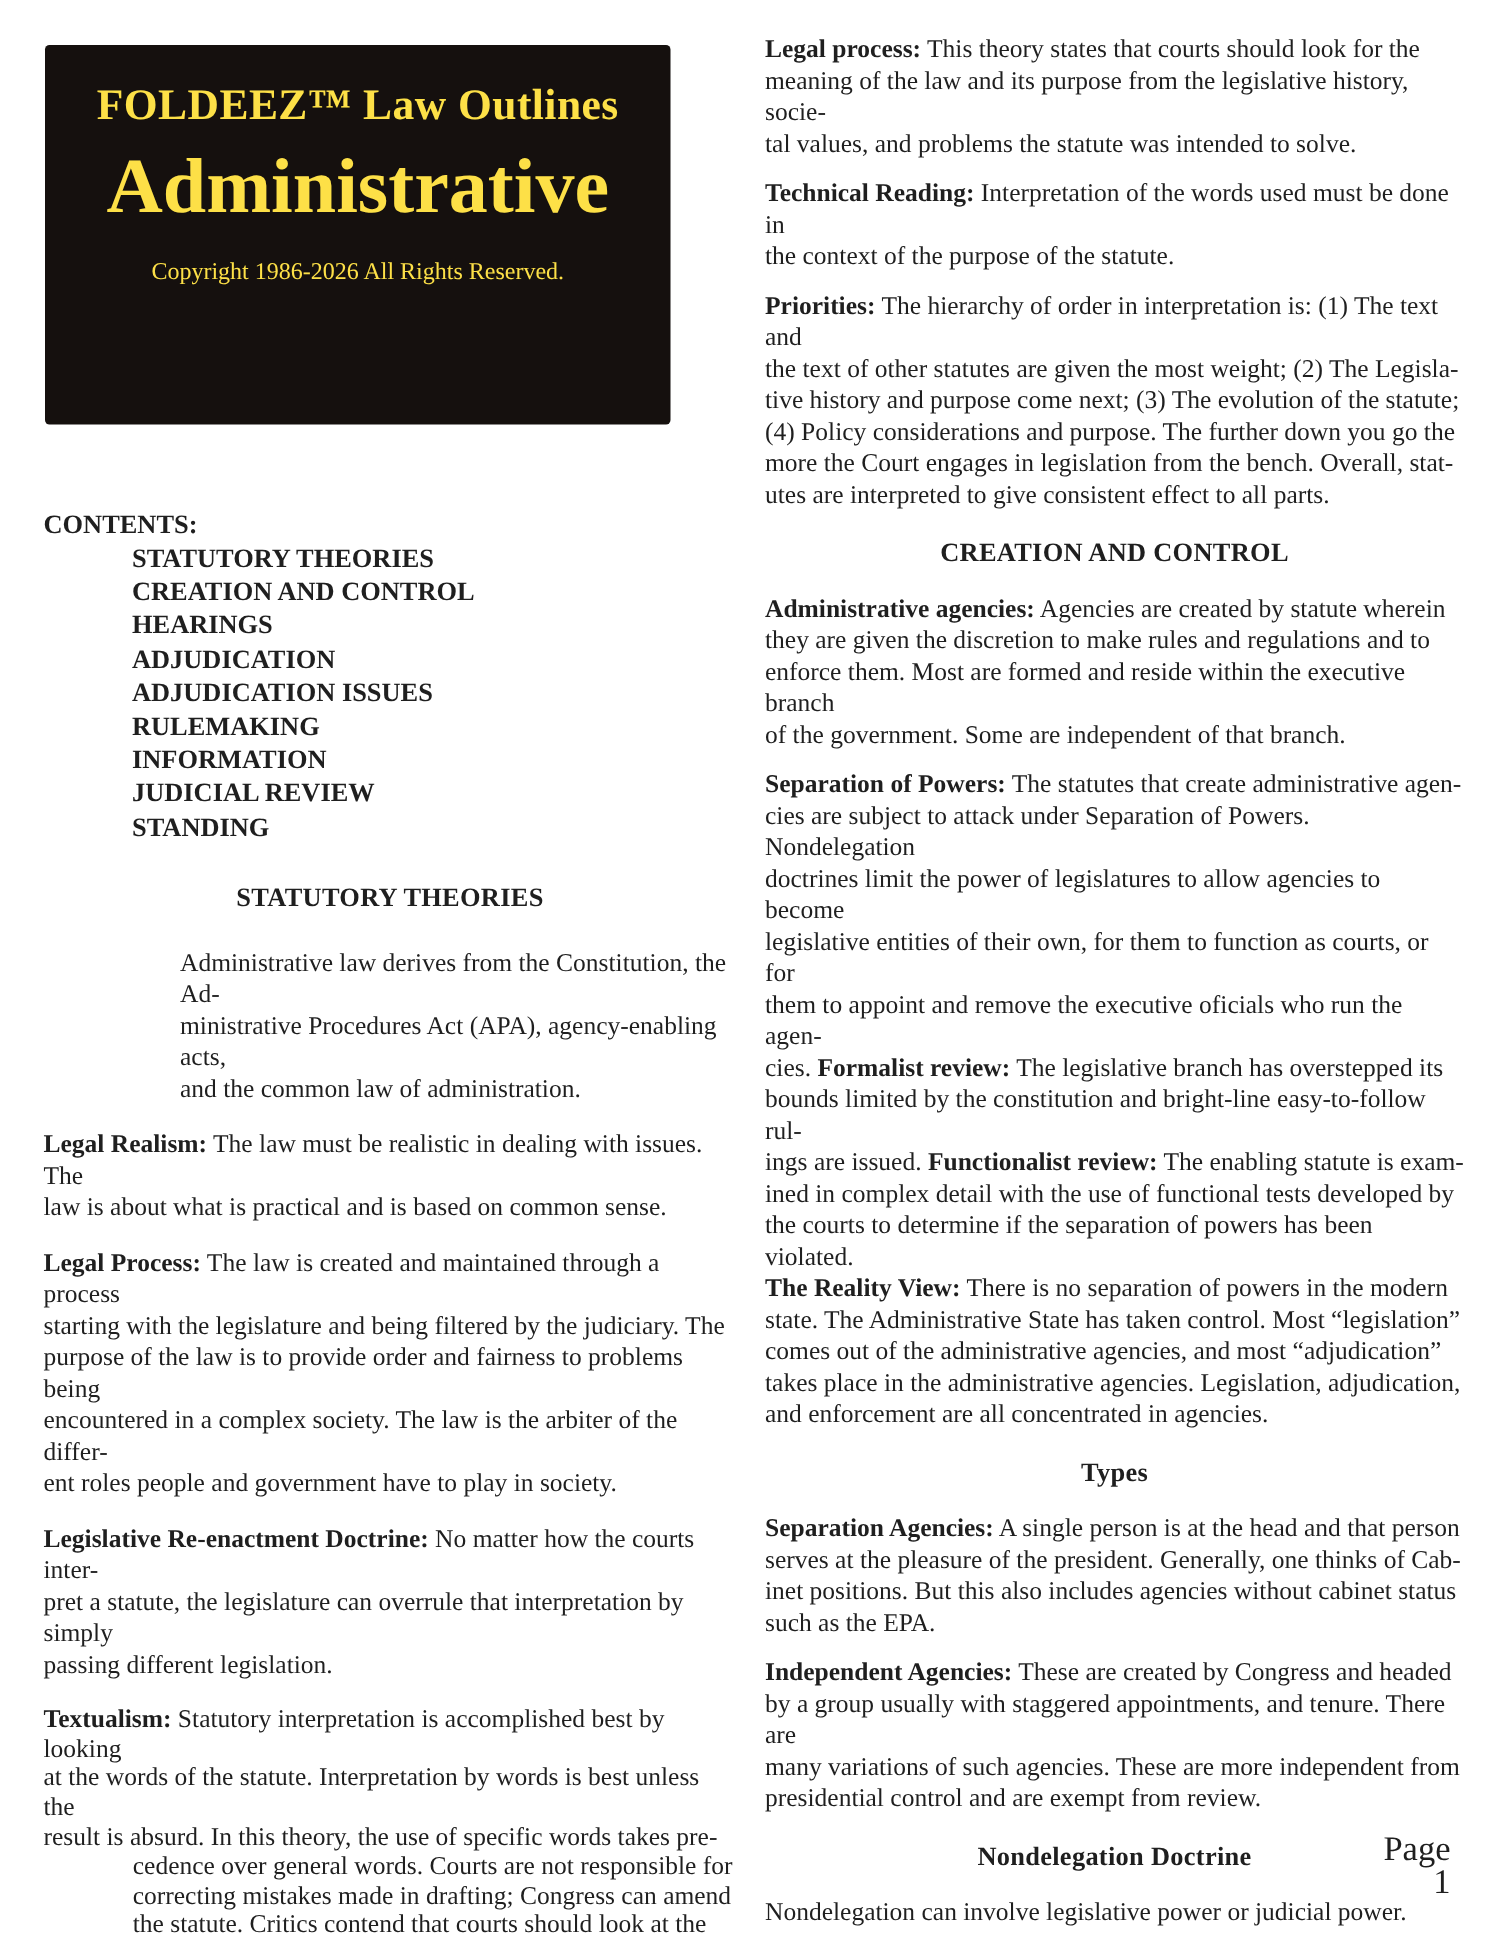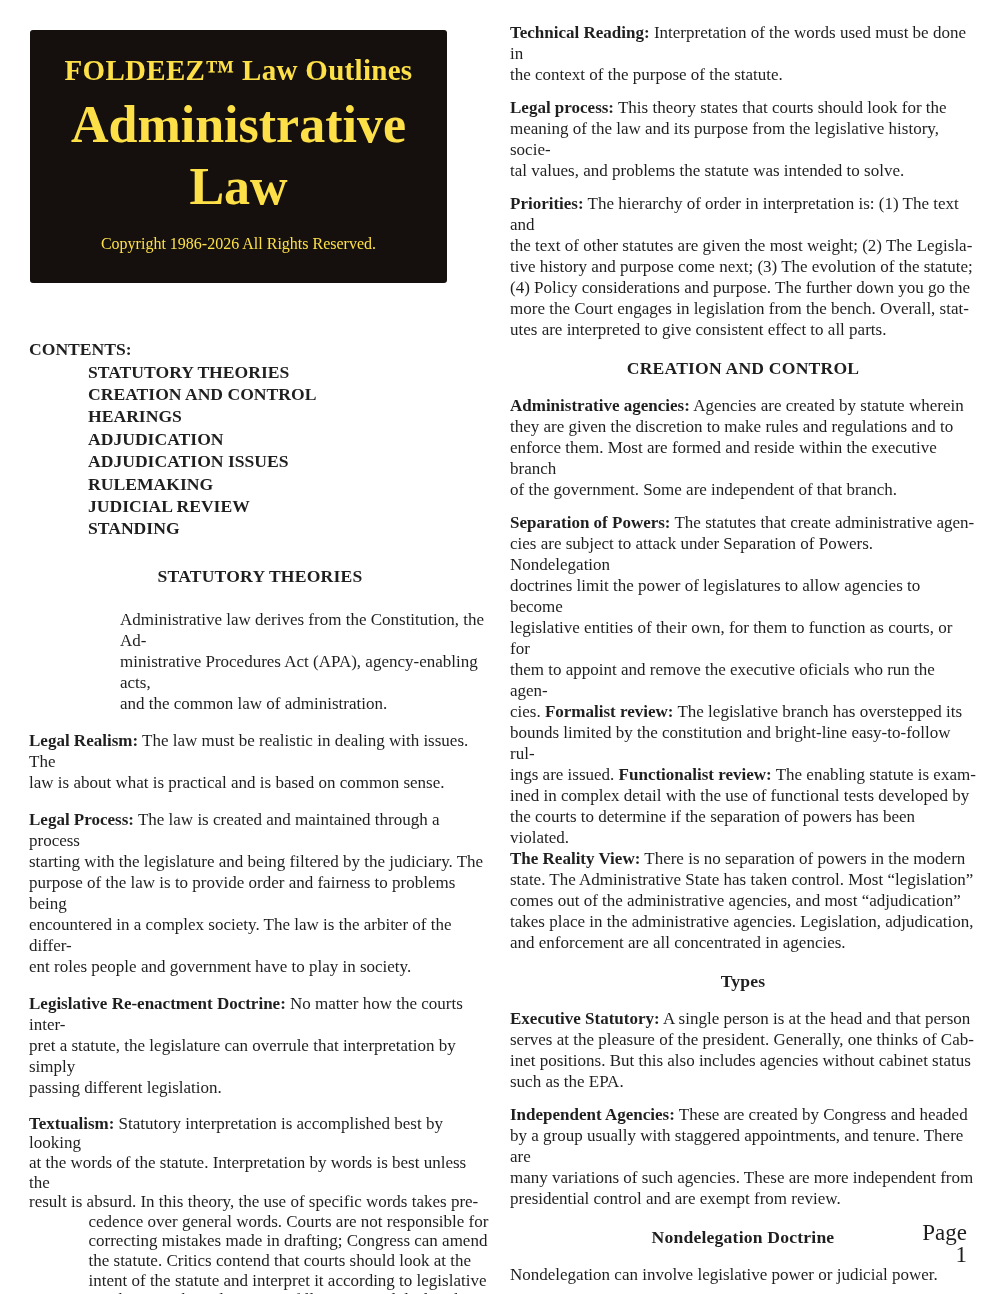--- a/index.html
+++ b/index.html
@@ -70,33 +70,33 @@
     font-size:23px;
     line-height:22px;
   }
 </style>
 </head>
 <body>
 
 <div class="banner">
   <div class="brand">FOLDEEZ™ Law Outlines</div>
   <div class="title first">Administrative</div>
-  <div class="title">Law</div>
   <div class="copyright">Copyright 1986-2026 All Rights Reserved.</div>
 </div>
 
 <div class="col left">
   <div class="contents-label">CONTENTS:</div>
   <div class="contents-list">
     <div class="contents-item">STATUTORY THEORIES</div>
     <div class="contents-item">CREATION AND CONTROL</div>
     <div class="contents-item">HEARINGS</div>
     <div class="contents-item">ADJUDICATION</div>
     <div class="contents-item">ADJUDICATION ISSUES</div>
     <div class="contents-item">RULEMAKING</div>
+    <div class="contents-item">INFORMATION</div>
     <div class="contents-item">JUDICIAL REVIEW</div>
     <div class="contents-item">STANDING</div>
   </div>
 
   <h2>STATUTORY THEORIES</h2>
 
   <p class="para indent"><span>Administrative law derives from the Constitution, the Ad-
 ministrative Procedures Act (APA), agency-enabling acts,
 and the common law of administration.</span></p>
   <p class="para"><b>Legal Realism:</b><span> The law must be realistic in dealing with issues. The
@@ -115,25 +115,25 @@
               cedence over general words. Courts are not responsible for
               correcting mistakes made in drafting; Congress can amend
               the statute. Critics contend that courts should look at the
               intent of the statute and interpret it according to legislative
            intent because the judiciary can fill in gaps and deal with issues
 that escaped the legislative process. Textualists contend the intent
 approach is merely legislative from the bench.</span></p>
 </div>
 
 <div class="col right">
-  <p class="para"><b>Technical Reading:</b><span> Interpretation of the words used must be done in
-the context of the purpose of the statute.</span></p>
   <p class="para"><b>Legal process:</b><span> This theory states that courts should look for the
 meaning of the law and its purpose from the legislative history, socie-
 tal values, and problems the statute was intended to solve.</span></p>
+  <p class="para"><b>Technical Reading:</b><span> Interpretation of the words used must be done in
+the context of the purpose of the statute.</span></p>
   <p class="para"><b>Priorities:</b><span> The hierarchy of order in interpretation is: (1) The text and
 the text of other statutes are given the most weight; (2) The Legisla-
 tive history and purpose come next; (3) The evolution of the statute;
 (4) Policy considerations and purpose. The further down you go the
 more the Court engages in legislation from the bench. Overall, stat-
 utes are interpreted to give consistent effect to all parts.</span></p>
 
   <h2>CREATION AND CONTROL</h2>
 
   <p class="para"><b>Administrative agencies:</b><span> Agencies are created by statute wherein
@@ -151,21 +151,21 @@
 ined in complex detail with the use of functional tests developed by
 the courts to determine if the separation of powers has been violated.
 </span><b>The Reality View:</b><span> There is no separation of powers in the modern
 state. The Administrative State has taken control. Most “legislation”
 comes out of the administrative agencies, and most “adjudication”
 takes place in the administrative agencies. Legislation, adjudication,
 and enforcement are all concentrated in agencies.</span></p>
 
   <h2>Types</h2>
 
-  <p class="para"><b>Executive Statutory:</b><span> A single person is at the head and that person
+  <p class="para"><b>Separation Agencies:</b><span> A single person is at the head and that person
 serves at the pleasure of the president. Generally, one thinks of Cab-
 inet positions. But this also includes agencies without cabinet status
 such as the EPA.</span></p>
   <p class="para"><b>Independent Agencies:</b><span> These are created by Congress and headed
 by a group usually with staggered appointments, and tenure. There are
 many variations of such agencies. These are more independent from
 presidential control and are exempt from review.</span></p>
 
   <h2>Nondelegation Doctrine</h2>
 

